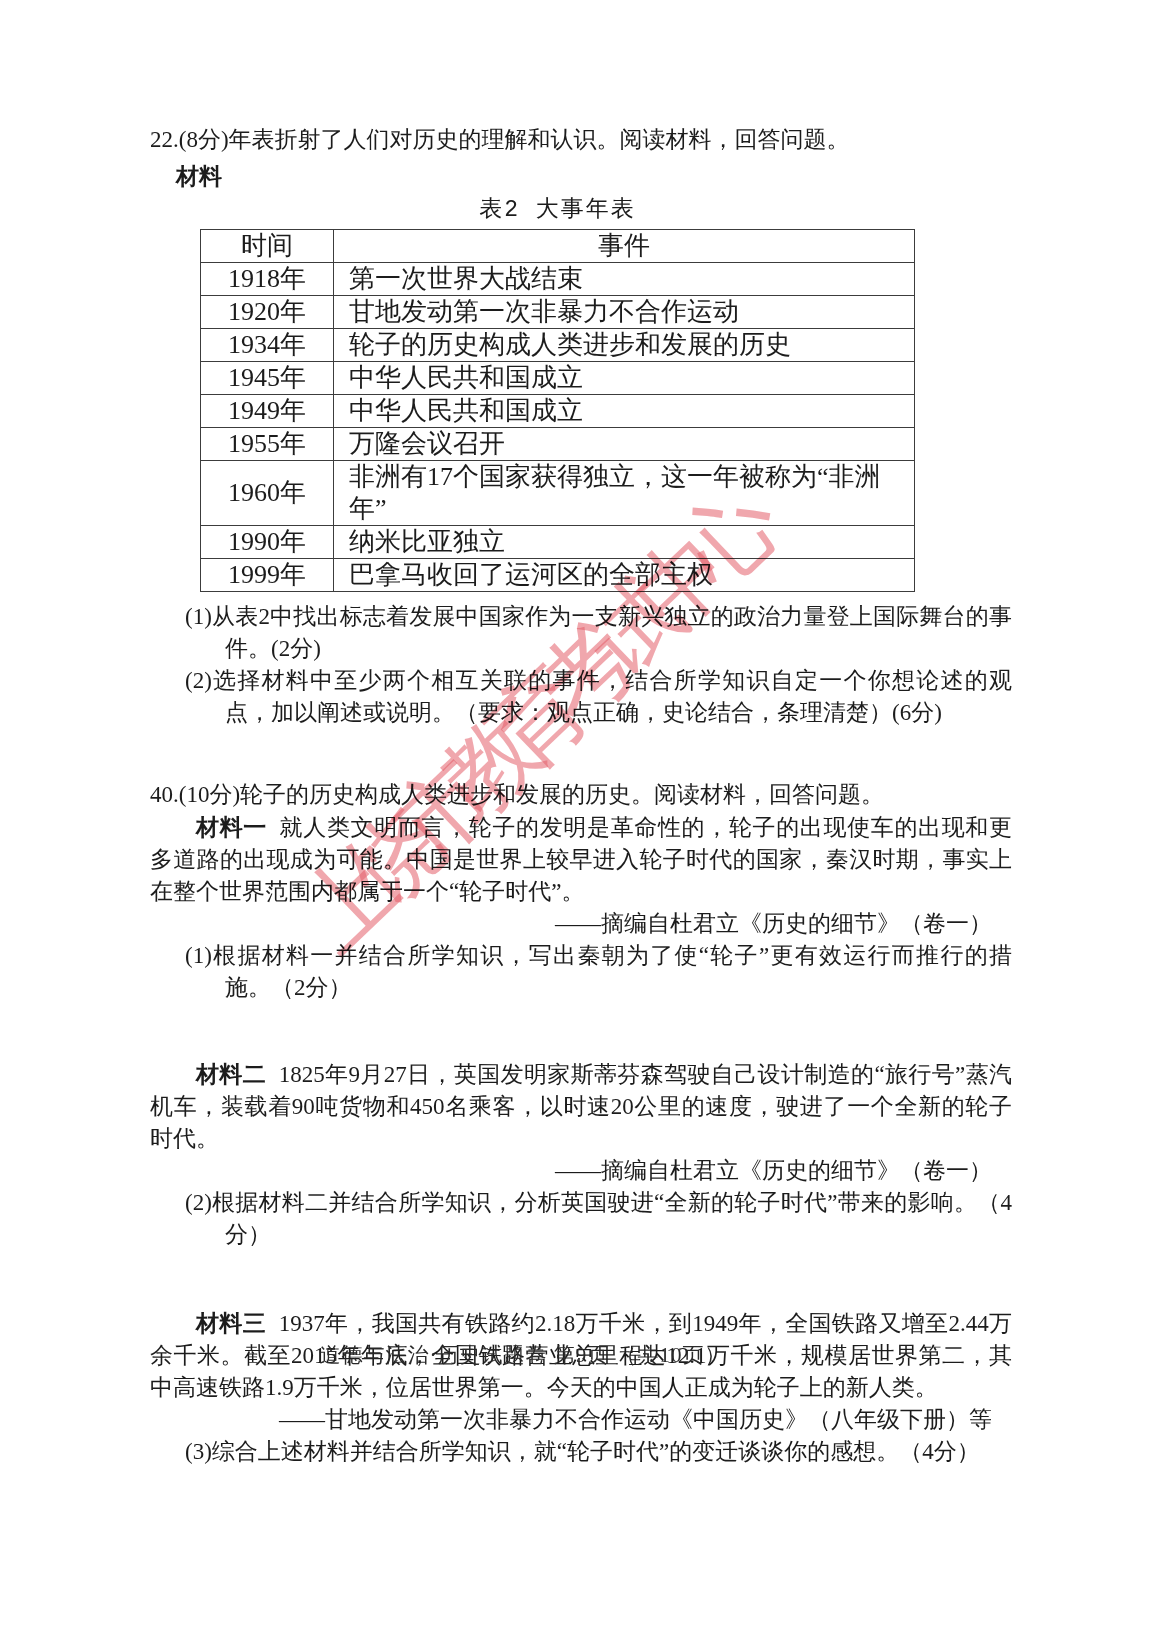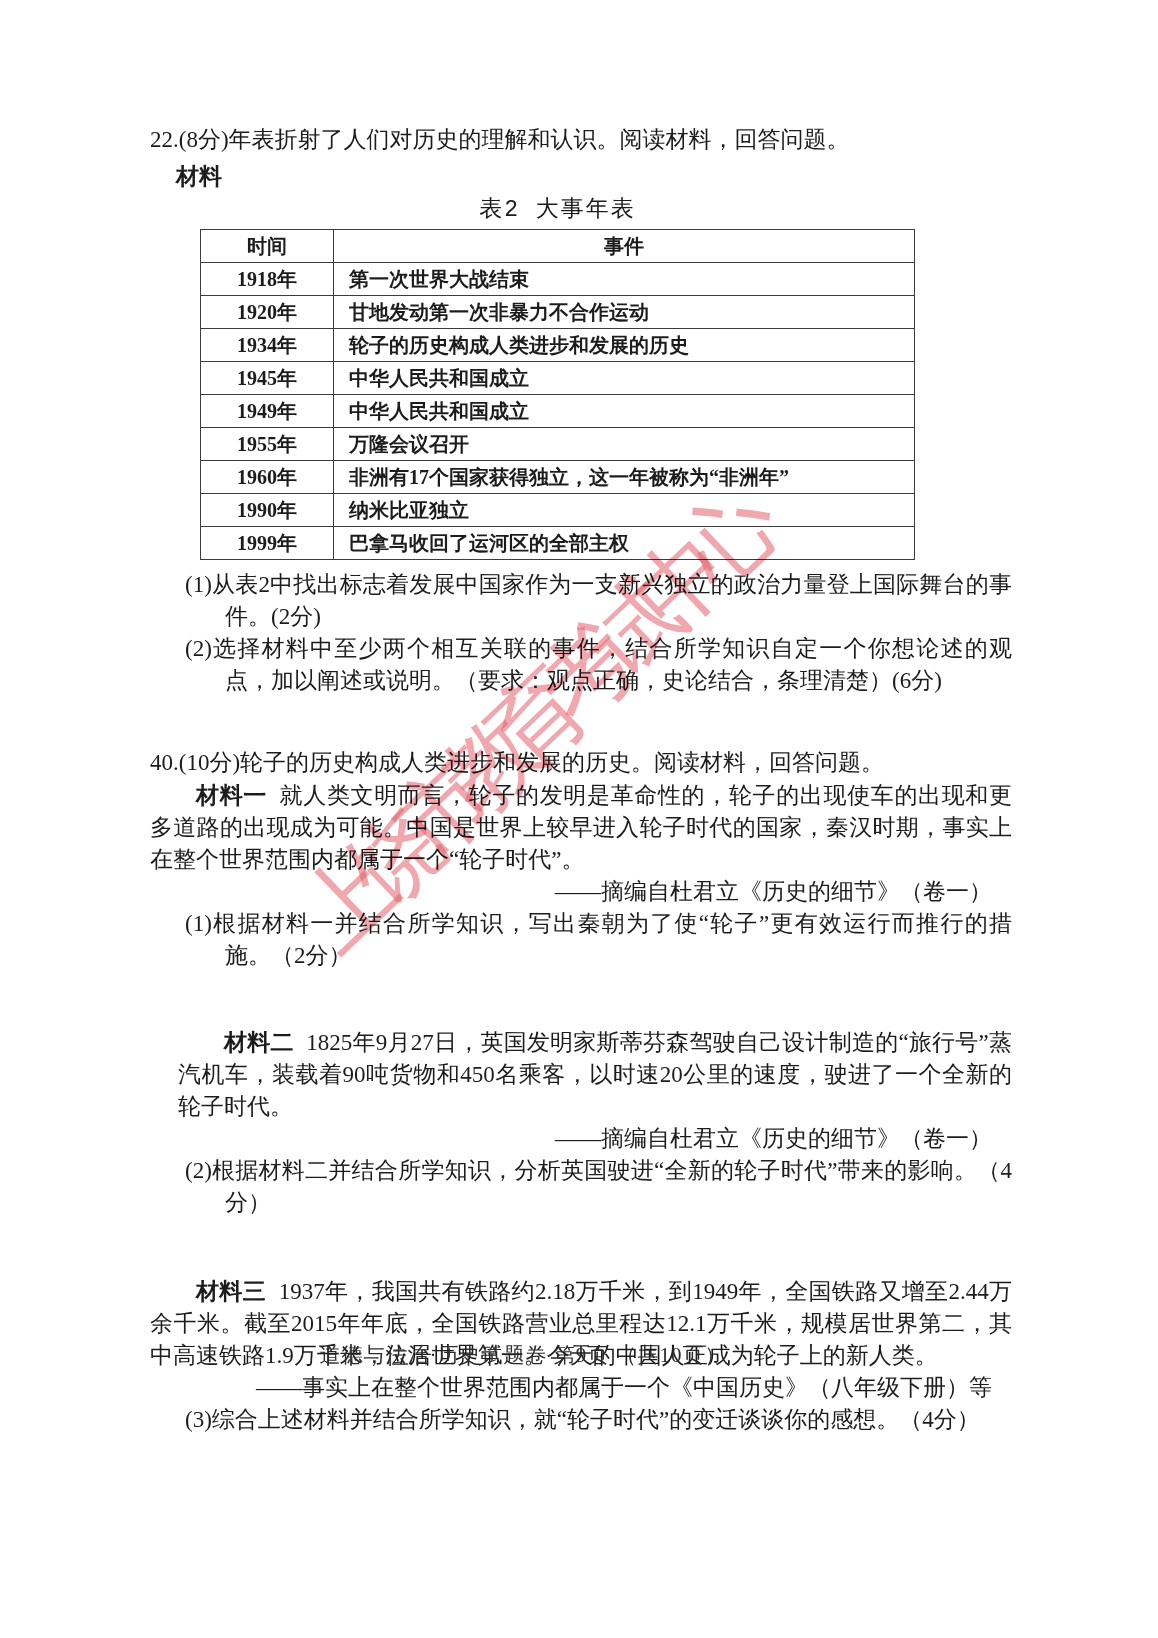--- a/index.html
+++ b/index.html
@@ -27,37 +27,37 @@
     letter-spacing:2px;
     font-family:Liberation Mono, monospace;
   }
   table.events{
     border-collapse:collapse;
     width:715px;margin:3px 0 0 50px;
     table-layout:fixed;
   }
   table.events th,table.events td{
     border:1.5px solid #3c3c3c;
-    height:31px;font-size:20px;font-weight:700;
+    height:31px;font-size:26px;font-weight:400;
     padding:0;
   }
   table.events .col-time{width:132px;}
   table.events th{text-align:center;}
   table.events td.year{text-align:center;}
   table.events td.event{text-align:left;padding-left:15px;}
   .subq{
     padding-left:75px;text-indent:-40px;
     margin-top:0;text-align:justify;
   }
   .subq.first{margin-top:9px;}
   .q23{margin-top:50px;}
   .material{
     text-indent:2em;text-align:justify;
   }
-  .m2{margin-top:54px;margin-left:28px;}
+  .m2{margin-top:54px;}
   .m3{margin-top:56px;}
   .material .mat-label{margin-right:0.55em;}
   .attribution{
     text-align:right;padding-right:20px;
   }
   .page-footer{
     position:absolute;left:0;top:1341px;width:1046px;
     text-align:center;font-size:21px;color:#2a2a2a;
     letter-spacing:1px;
   }
@@ -140,20 +140,20 @@
 
     <p class="material"><span class="mat-label">材料一</span><span>就人类文明而言，轮子的发明是革命性的，轮子的出现使车的出现和更多道路的出现成为可能。中国是世界上较早进入轮子时代的国家，秦汉时期，事实上在整个世界范围内都属于一个“轮子时代”。</span></p>
     <p class="attribution">——摘编自杜君立《历史的细节》（卷一）</p>
     <p class="subq">(1)根据材料一并结合所学知识，写出秦朝为了使“轮子”更有效运行而推行的措施。（2分）</p>
 
     <p class="material m2"><span class="mat-label">材料二</span><span>1825年9月27日，英国发明家斯蒂芬森驾驶自己设计制造的“旅行号”蒸汽机车，装载着90吨货物和450名乘客，以时速20公里的速度，驶进了一个全新的轮子时代。</span></p>
     <p class="attribution">——摘编自杜君立《历史的细节》（卷一）</p>
     <p class="subq">(2)根据材料二并结合所学知识，分析英国驶进“全新的轮子时代”带来的影响。（4分）</p>
 
     <p class="material m3"><span class="mat-label">材料三</span><span>1937年，我国共有铁路约2.18万千米，到1949年，全国铁路又增至2.44万余千米。截至2015年年底，全国铁路营业总里程达12.1万千米，规模居世界第二，其中高速铁路1.9万千米，位居世界第一。今天的中国人正成为轮子上的新人类。</span></p>
-    <p class="attribution">——事实上在整个世界范围内都属于一个《中国历史》（八年级下册）等</p>
+    <p class="attribution">——甘地发动第一次非暴力不合作运动《中国历史》（八年级下册）等</p>
     <p class="subq">(3)综合上述材料并结合所学知识，就“轮子时代”的变迁谈谈你的感想。（4分）</p>
 
   </main>
 
   <div class="page-footer">道德与法治·历史试题卷  第9页 （共10页）</div>
 
 </div>
 
 </body></html>

